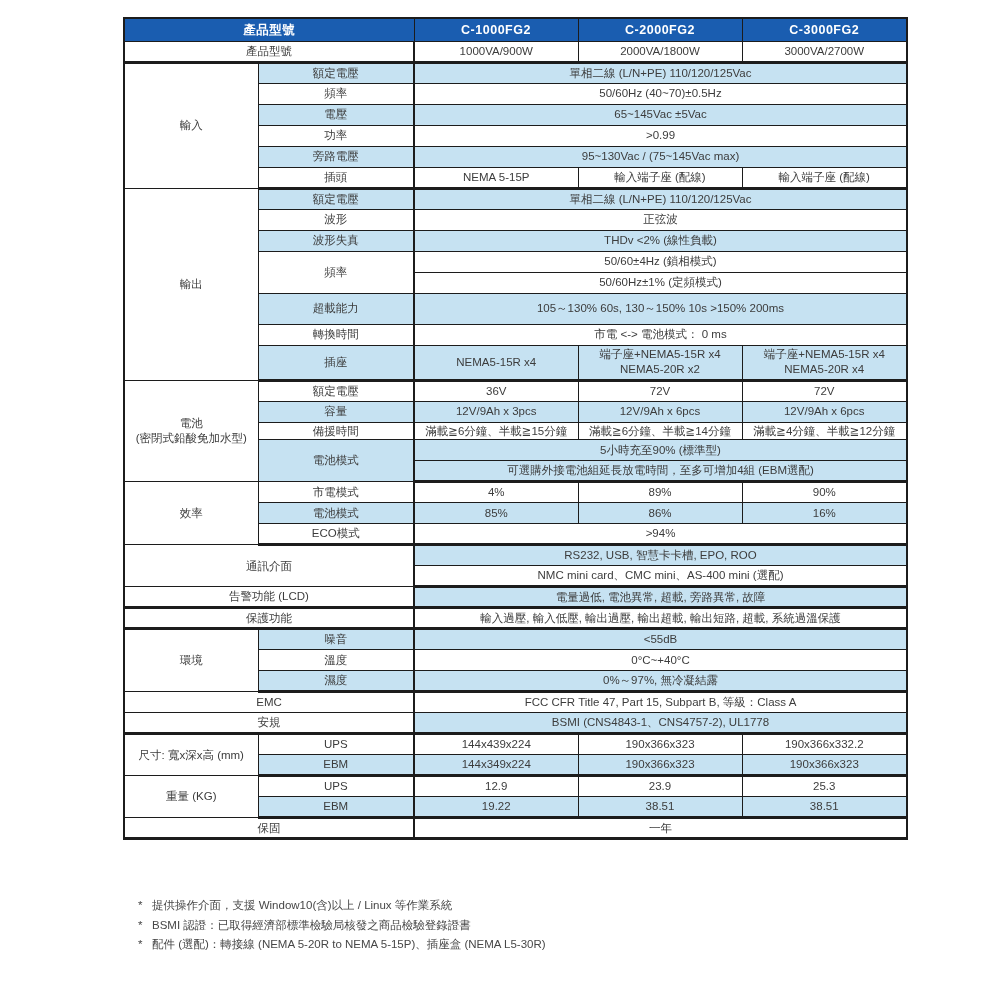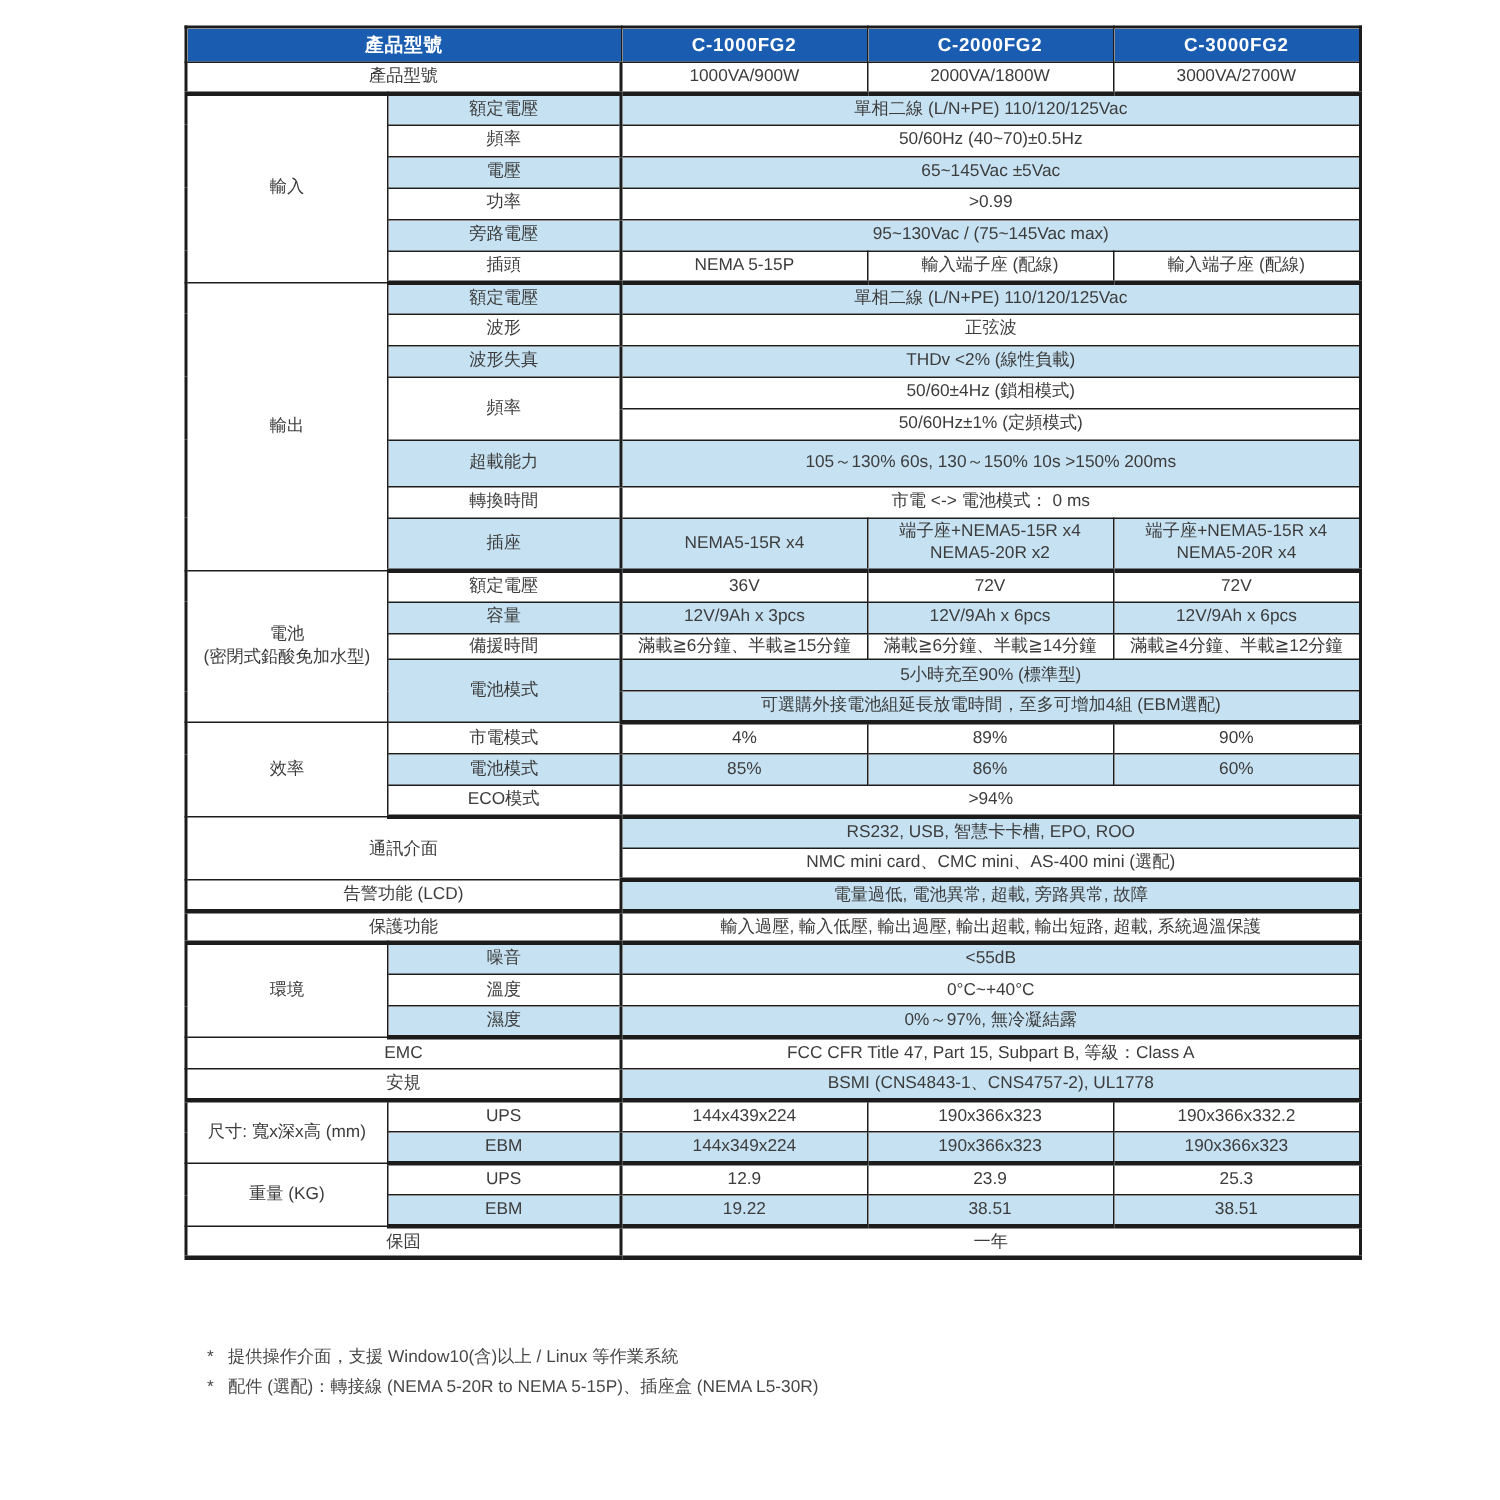--- a/index.html
+++ b/index.html
@@ -155,21 +155,21 @@
           <td rowspan="3" class="sec">效率</td>
           <td>市電模式</td>
           <td class="vstart">4%</td>
           <td>89%</td>
           <td>90%</td>
         </tr>
         <tr style="height: 21px;">
           <td class="stripe">電池模式</td>
           <td class="stripe vstart">85%</td>
           <td class="stripe">86%</td>
-          <td class="stripe">60%</td>
+          <td class="stripe">16%</td>
         </tr>
         <tr class="thick" style="height: 21px;">
           <td>ECO模式</td>
           <td colspan="3" class="vstart">&gt;94%</td>
         </tr>
         <tr style="height: 21px;">
           <td colspan="2" rowspan="2" class="sec">通訊介面</td>
           <td colspan="3" class="stripe vstart">RS232, USB, 智慧卡卡槽, EPO, ROO</td>
         </tr>
         <tr class="thick" style="height: 21px;">
@@ -233,14 +233,15 @@
         <tr class="thick" style="height: 21px;">
           <td colspan="2" class="sec">保固</td>
           <td colspan="3" class="vstart">一年</td>
         </tr>
       </tbody>
   </table>
 </div>
 
 <div class="footnotes">
     <div class="footnote"><span class="star">*</span><span>提供操作介面，支援 Window10(含)以上 / Linux 等作業系統</span></div>
+    <div class="footnote"><span class="star">*</span><span>BSMI 認證：已取得經濟部標準檢驗局核發之商品檢驗登錄證書</span></div>
     <div class="footnote"><span class="star">*</span><span>配件 (選配)：轉接線 (NEMA 5-20R to NEMA 5-15P)、插座盒 (NEMA L5-30R)</span></div>
   </div>
 
 </body></html>

